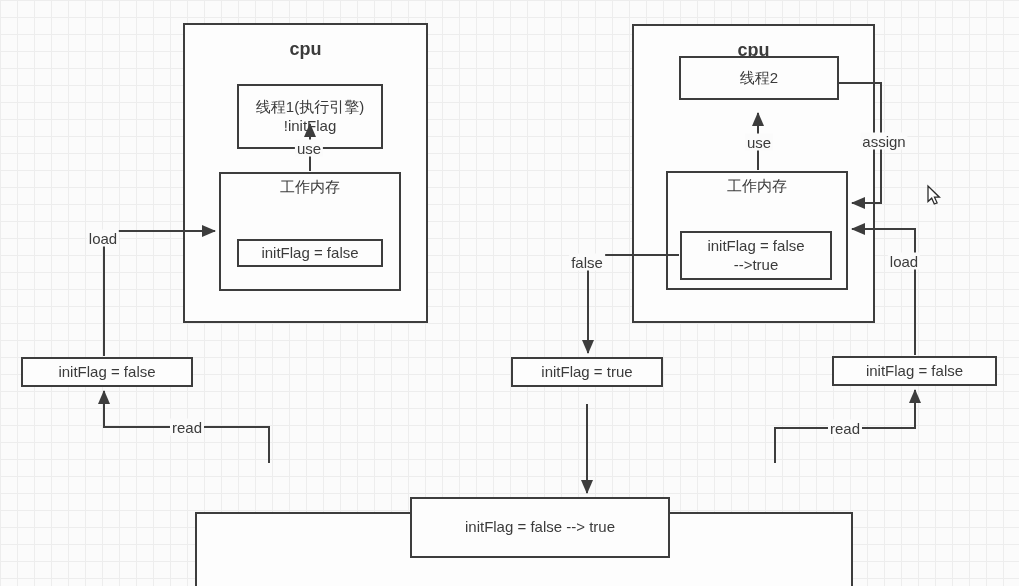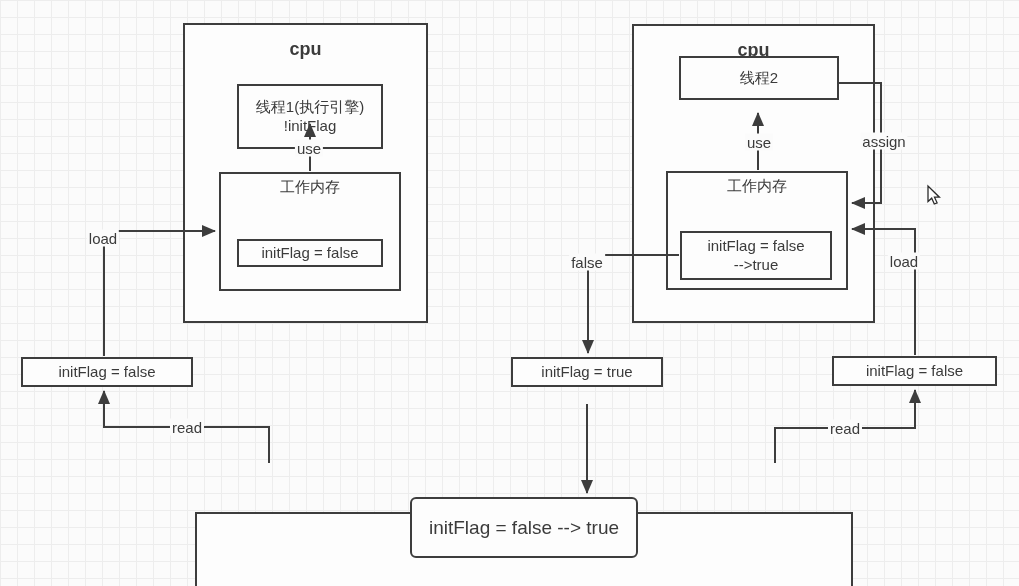--- a/index.html
+++ b/index.html
@@ -52,21 +52,21 @@
   #left-wm{left:219px;top:172px;width:182px;height:119px;}
   #left-wm-flag{left:237px;top:239px;width:146px;height:28px;}
   #right-cpu{left:632px;top:24px;width:243px;height:299px;}
   #right-thread{left:679px;top:56px;width:160px;height:44px;}
   #right-wm{left:666px;top:171px;width:182px;height:119px;}
   #right-wm-flag{left:680px;top:231px;width:152px;height:49px;}
   #left-flag{left:21px;top:357px;width:172px;height:30px;}
   #mid-flag{left:511px;top:357px;width:152px;height:30px;}
   #right-flag{left:832px;top:356px;width:165px;height:30px;}
   #main-memory{left:195px;top:464px;width:658px;height:102px;margin-top:48px;}
-  #main-flag{left:410px;top:497px;width:228px;height:61px;font-size:19px;border-radius:6px;}
+  #main-flag{left:410px;top:497px;width:260px;height:61px;font-size:15px;}
   
   #lbl-use-left{left:309px;top:148px;}
   #lbl-use-right{left:759px;top:142px;}
   #lbl-load-left{left:103px;top:238px;}
   #lbl-load-right{left:904px;top:261px;}
   #lbl-store{left:587px;top:262px;}
   #lbl-read-left{left:187px;top:427px;}
   #lbl-read-right{left:845px;top:428px;}
   #lbl-assign{left:884px;top:141px;}
   #watermark{

